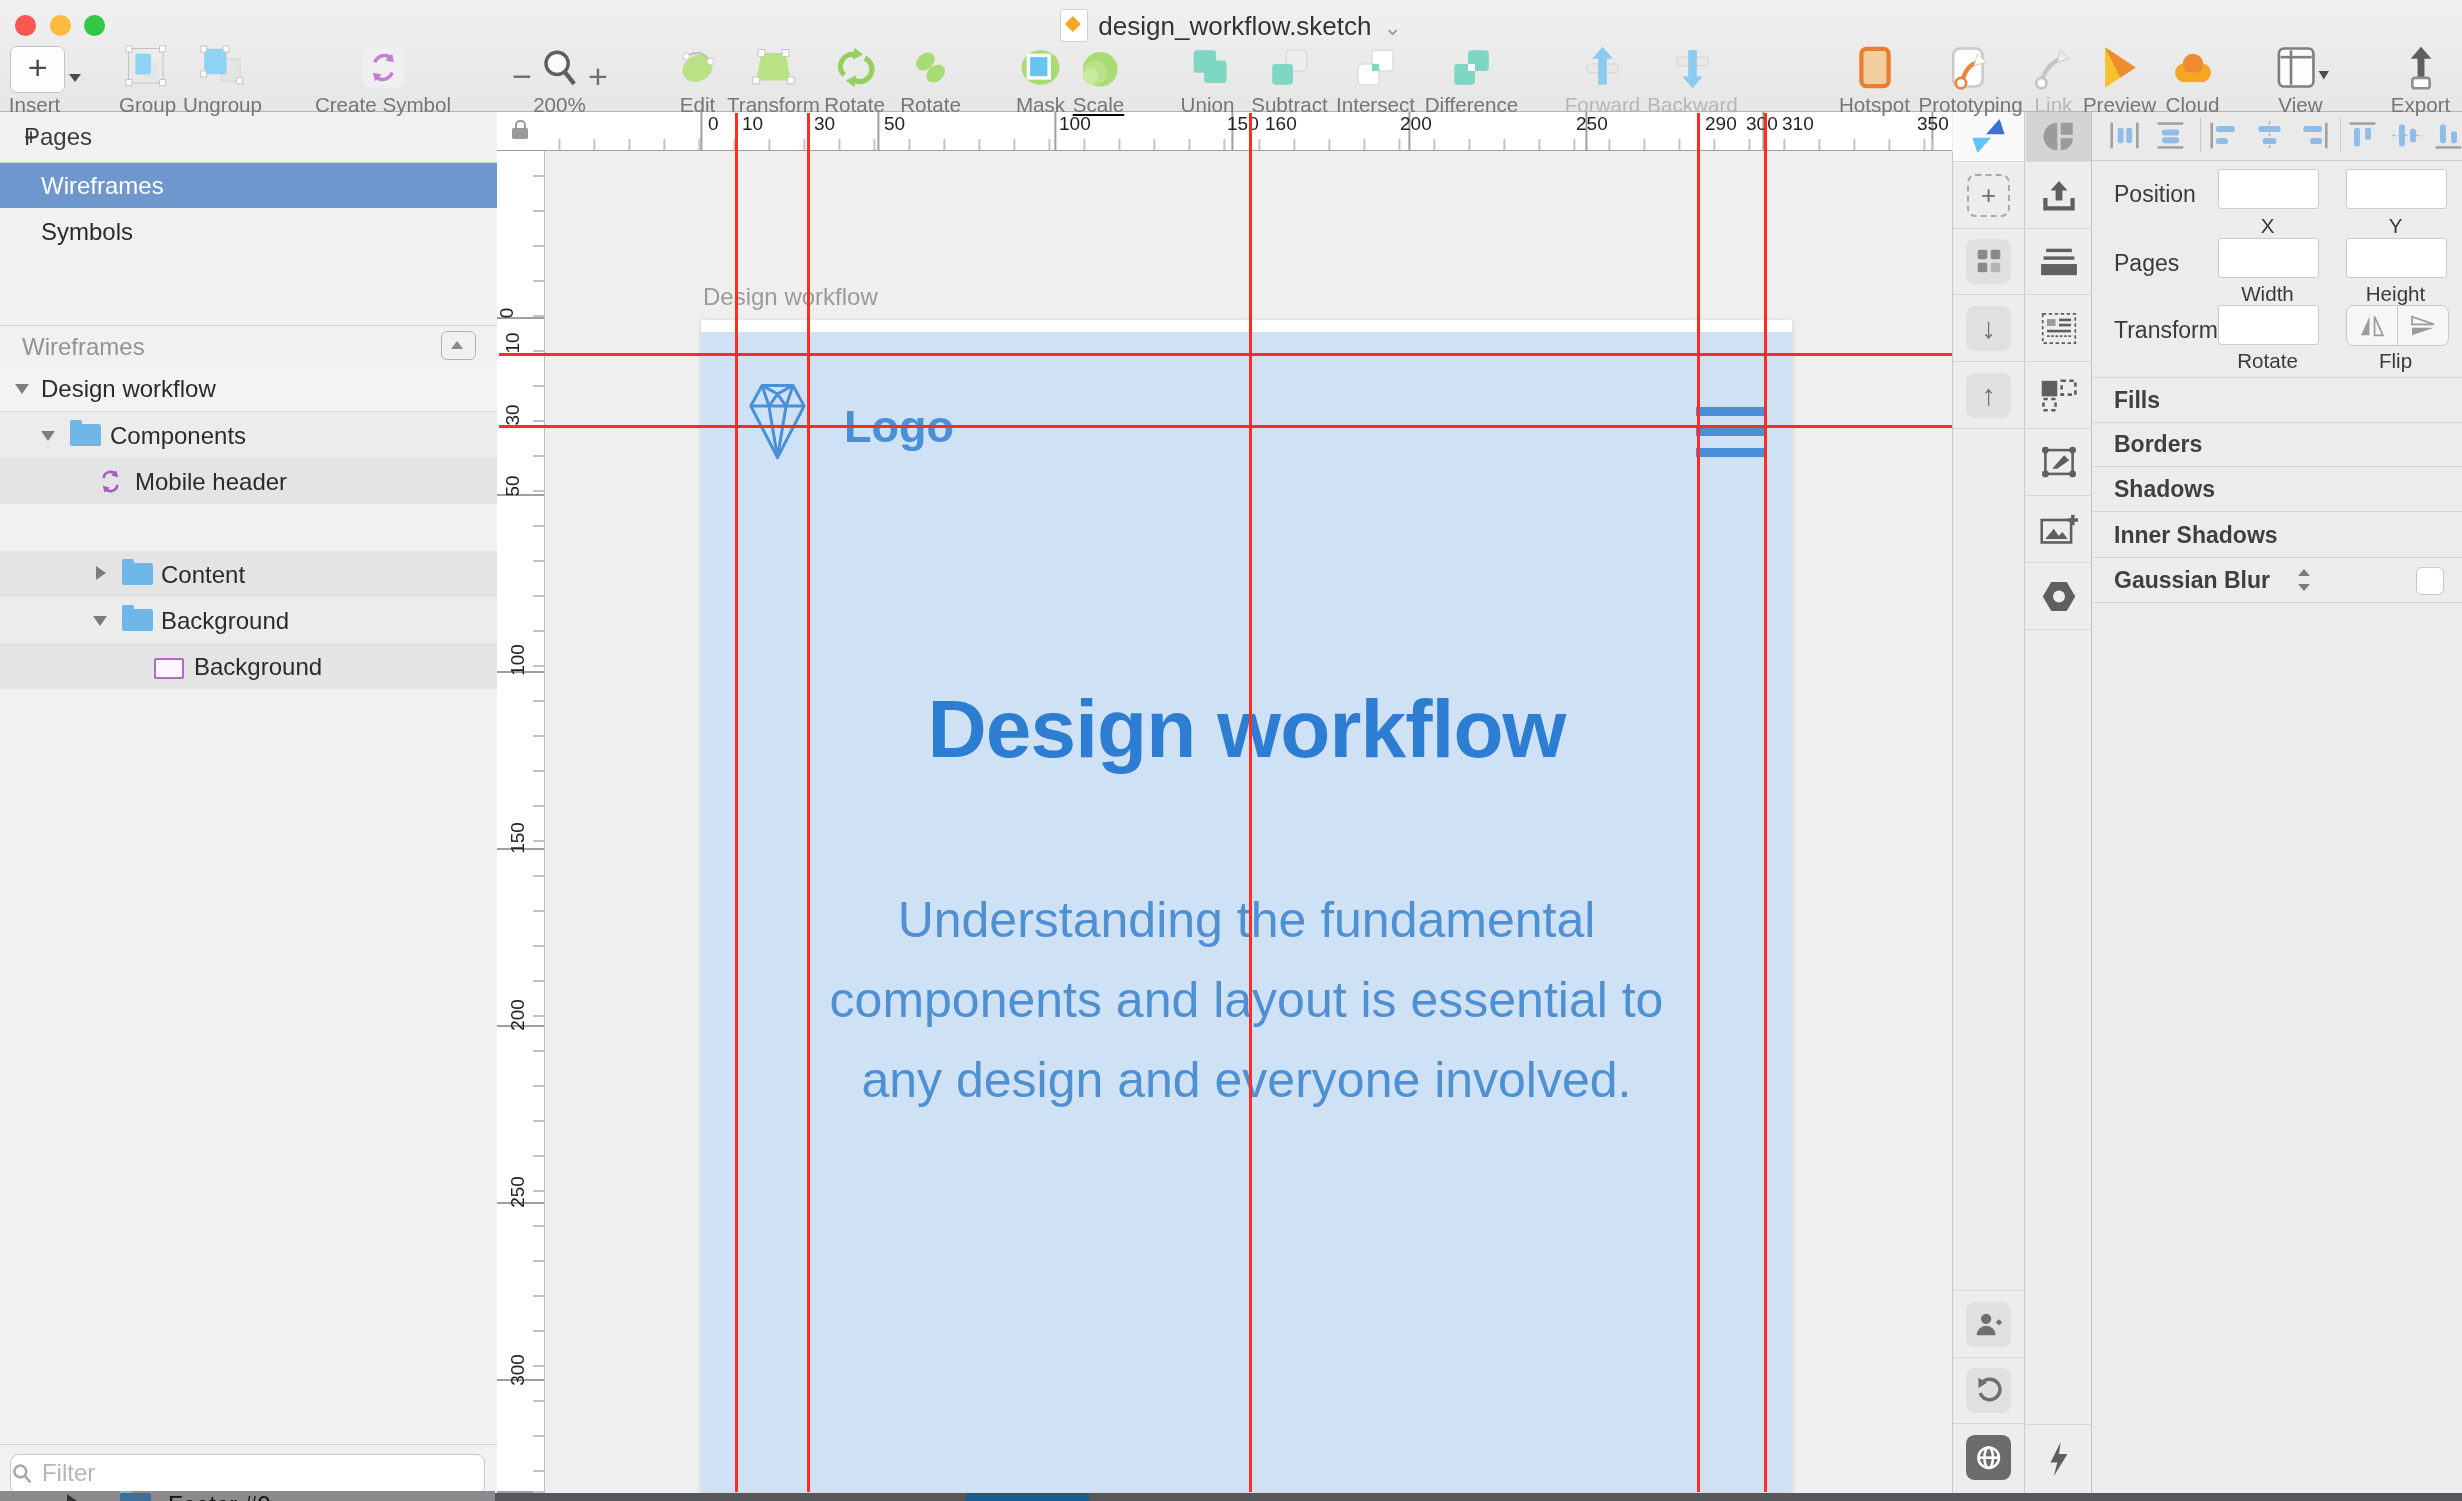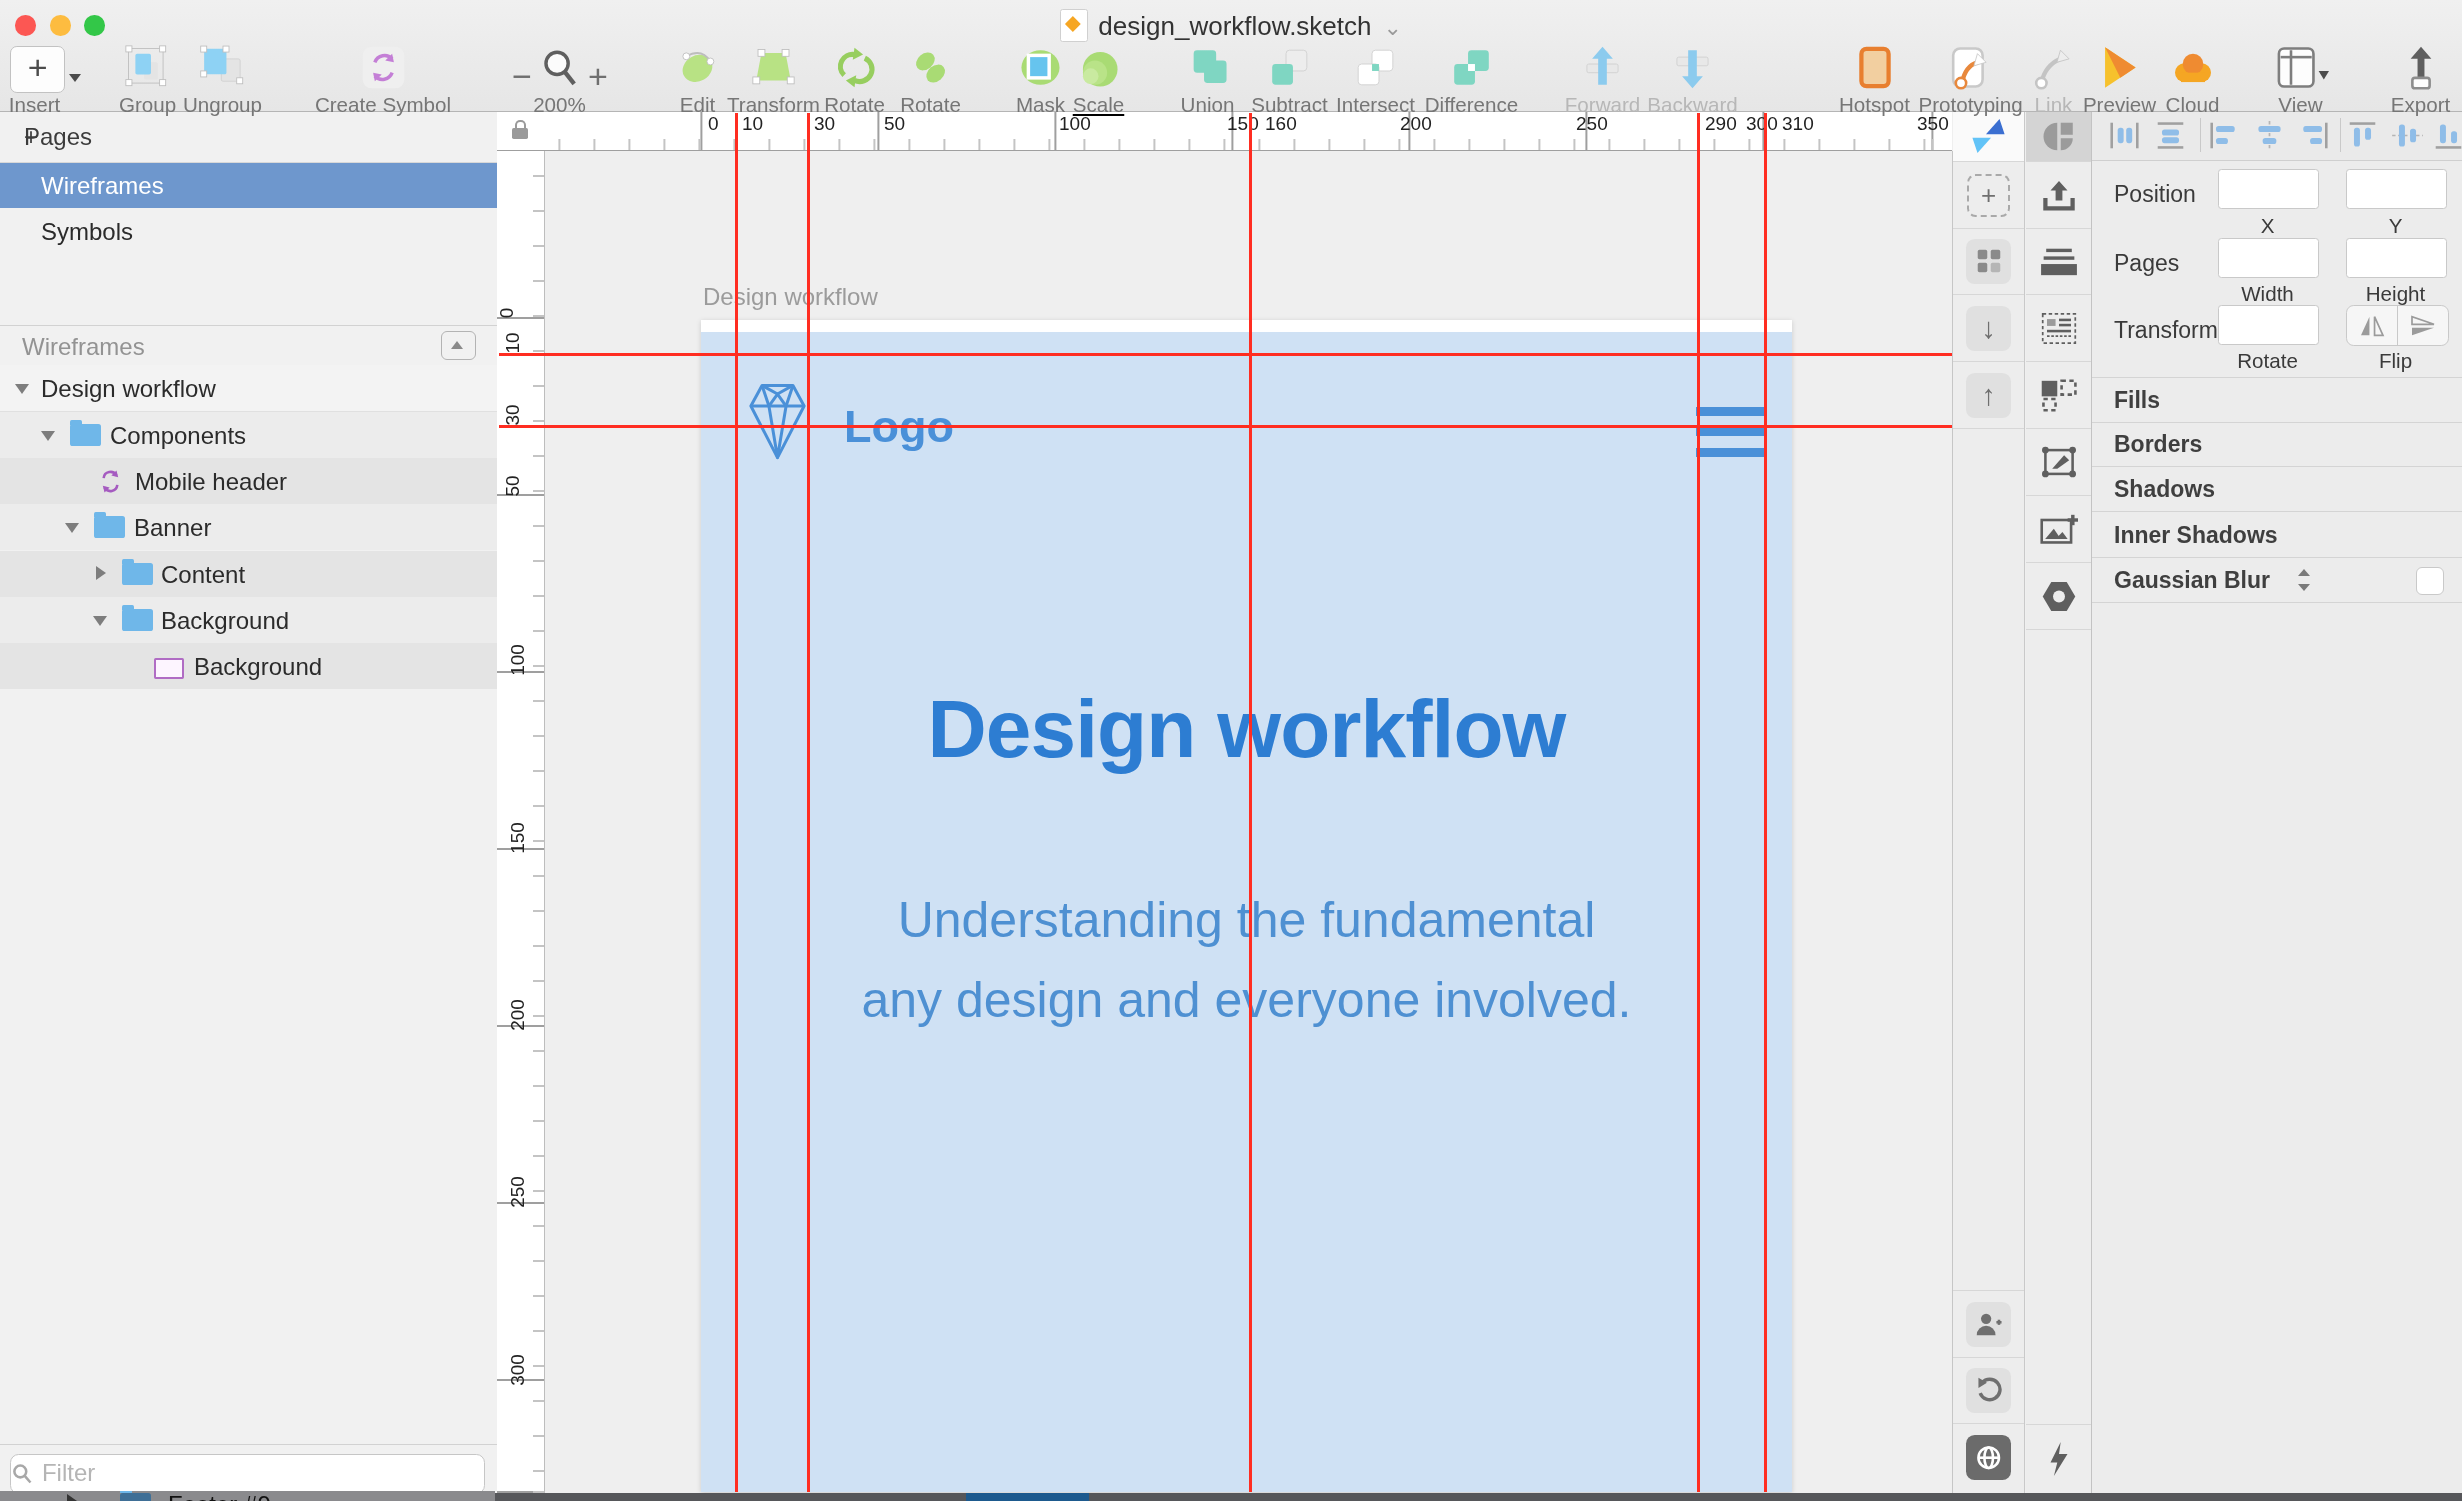--- a/index.html
+++ b/index.html
@@ -409,25 +409,20 @@
     <span style="position:absolute;left:96px;top:8.6px;">
       <svg width="29" height="29" viewBox="0 0 34 34">
           <path d="M9 13 A 8 8 0 0 1 24 10" fill="none" stroke="#a55bc0" stroke-width="3"></path>
       <path d="M25 21 A 8 8 0 0 1 10 24" fill="none" stroke="#a55bc0" stroke-width="3"></path>
       <path d="M24 4 l2 8 -8 -2 z" fill="#a55bc0"></path>
           <path d="M10 30 l-2 -8 8 2 z" fill="#a55bc0"></path>
         </svg>
     </span>
     <span class="lbl" style="left:135px;">Mobile header</span>
   </div>
-  <div class="trow" style="top:393px;background:#ececec;">
-    <i class="dArr" style="left:65px;"></i>
-    <i class="folder" style="left:94px;"></i>
-    <span class="lbl" style="left:134px;">Banner</span>
-  </div>
   <div class="trow" style="top:440px;background:#e4e4e4;">
     <i class="rArr" style="left:96px;"></i>
     <i class="folder" style="left:122px;"></i>
     <span class="lbl" style="left:161px;">Content</span>
   </div>
   <div class="trow" style="top:486px;background:#ececec;">
     <i class="dArr" style="left:93px;"></i>
     <i class="folder" style="left:122px;"></i>
     <span class="lbl" style="left:161px;">Background</span>
   </div>
@@ -494,20 +489,21 @@
         </g>
       </svg>
     </span>
     <span id="logotext">Logo</span>
     <i class="hbar" style="top:75px;"></i>
     <i class="hbar" style="top:95px;"></i>
     <i class="hbar" style="top:116px;"></i>
     <div id="bheading">Design workflow</div>
     <div id="bpara">
       <div>Understanding the fundamental</div>
+      <div>components and layout is essential to</div>
       <div>any design and everyone involved.</div>
     </div>
   </div>
 </div>
 
 <div class="guideV" style="left:735px;"></div>
 <div class="guideV" style="left:807px;"></div>
 <div class="guideV" style="left:1249px;"></div>
 <div class="guideV" style="left:1697px;"></div>
 <div class="guideV" style="left:1764px;"></div>

